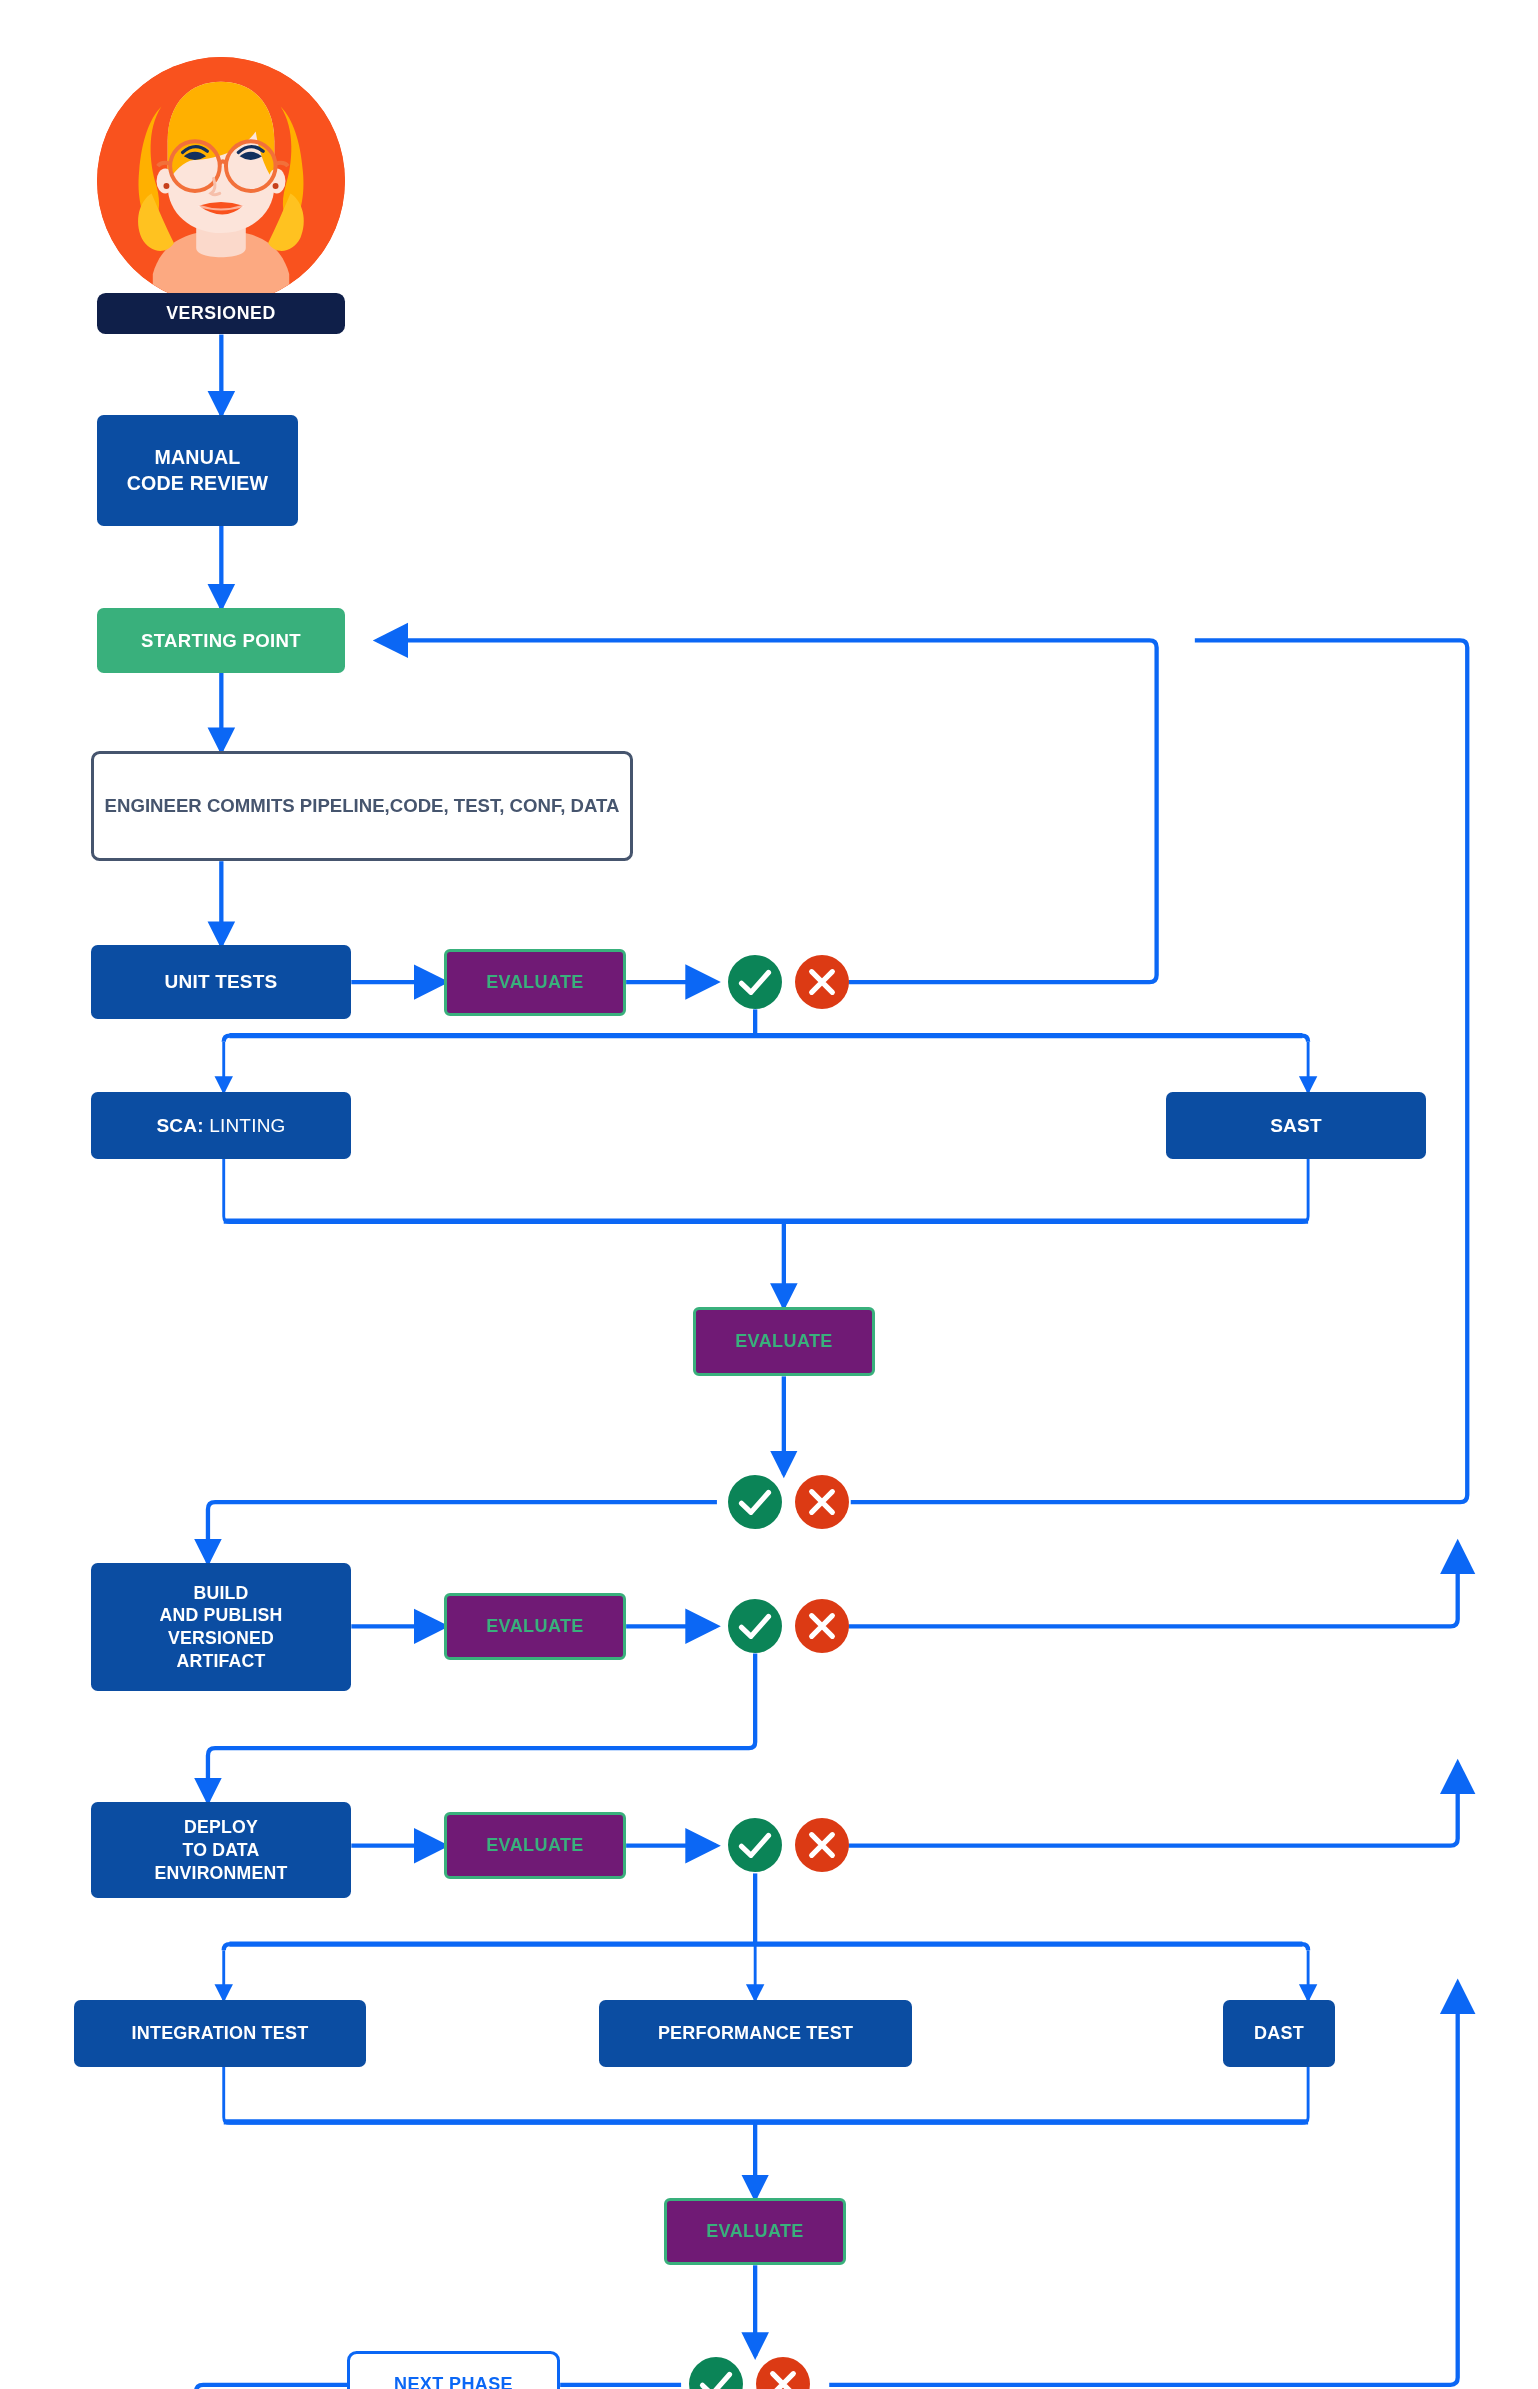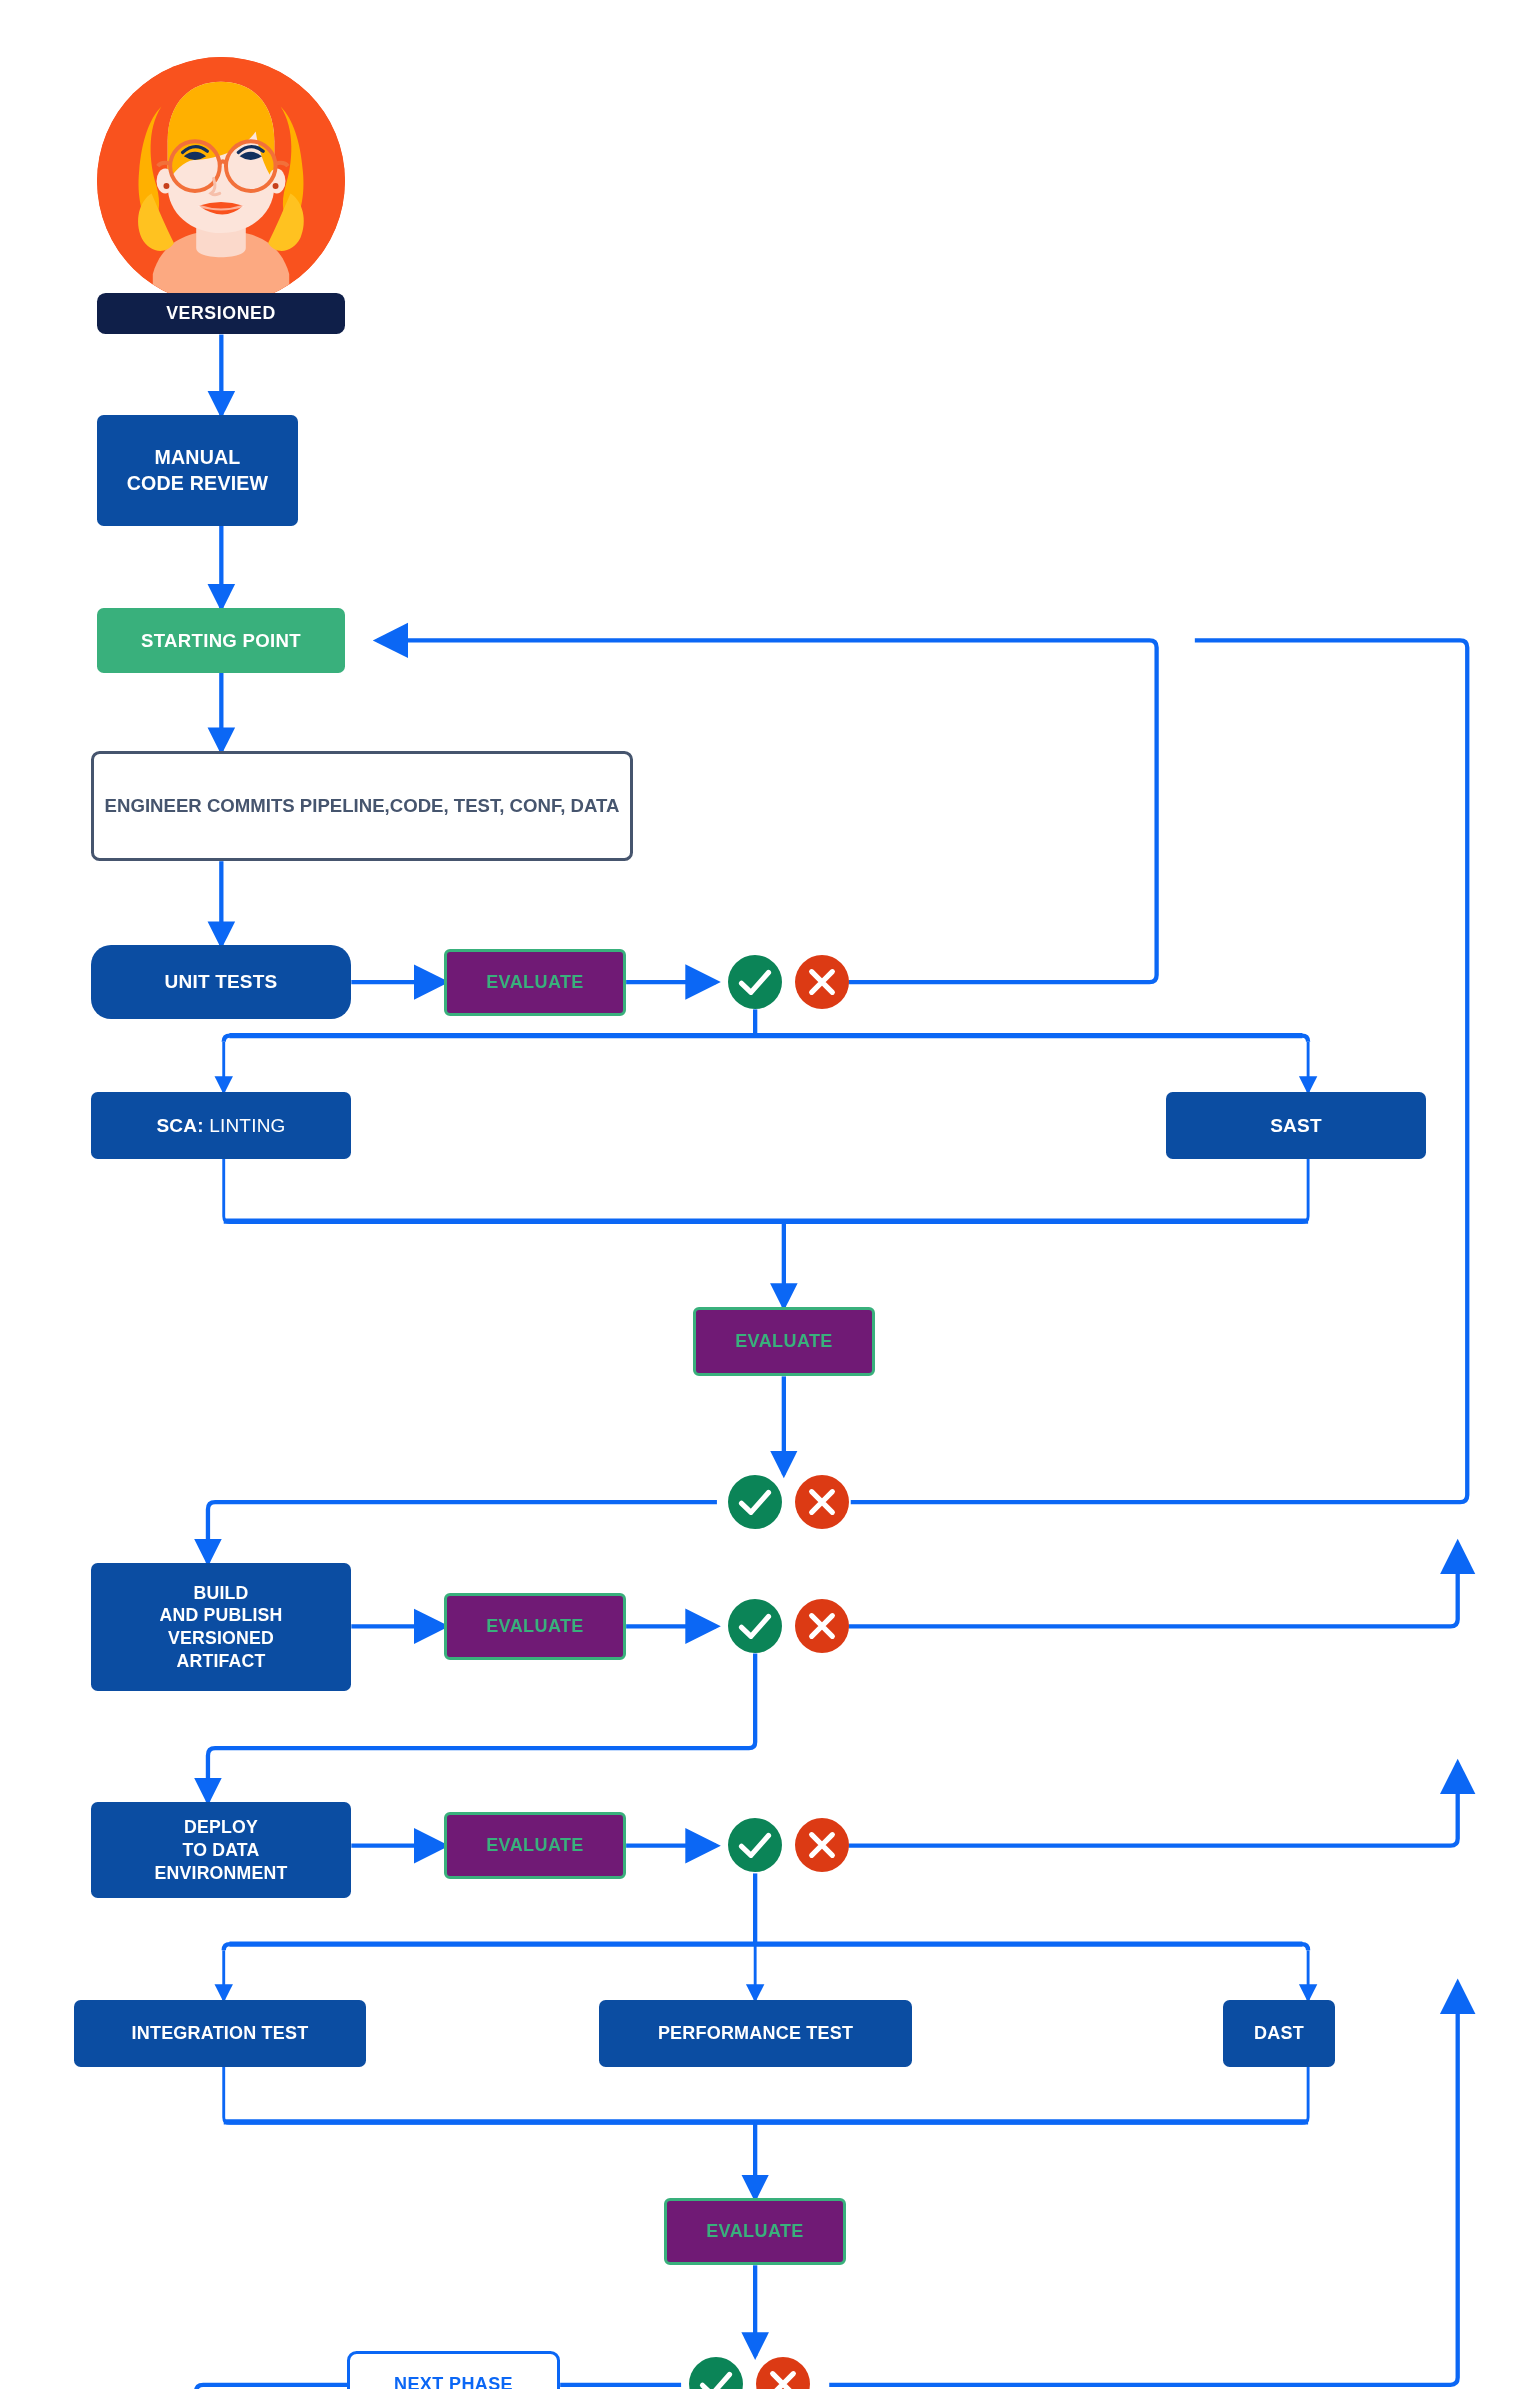--- a/index.html
+++ b/index.html
@@ -147,21 +147,21 @@
 
   <div class="node n-green" style="left:97px;top:608px;width:248px;height:65px;font-size:18.6px;">
     <span class="lbl">STARTING POINT</span>
   </div>
 
   <div class="node n-outline" style="left:91px;top:751px;width:542px;height:110px;font-size:18.6px;flex-direction:row;">
     <span>ENGINEER COMMITS PIPELINE,</span>
     <span>CODE, TEST, CONF, DATA</span>
   </div>
 
-  <div class="node n-blue" style="left:91px;top:945px;width:260px;height:74px;font-size:19px;border-radius:20px;">
+  <div class="node n-blue" style="left:91px;top:945px;width:260px;height:74px;font-size:19px;">
     <span class="lbl">UNIT TESTS</span>
   </div>
 
   <div class="node n-eval" style="left:444px;top:949px;width:182px;height:67px;font-size:18px;">
     <span class="lbl">EVALUATE</span>
   </div>
 
   <div class="decision d-ok" style="left:728px;top:955px;width:54px;height:54px;">
     <svg viewBox="0 0 24 24" class="gly">
       <path d="M6 12.6 L10.2 16.6 L18 7.8" fill="none" stroke="#fff" stroke-width="2.3" stroke-linecap="round" stroke-linejoin="round"></path>

